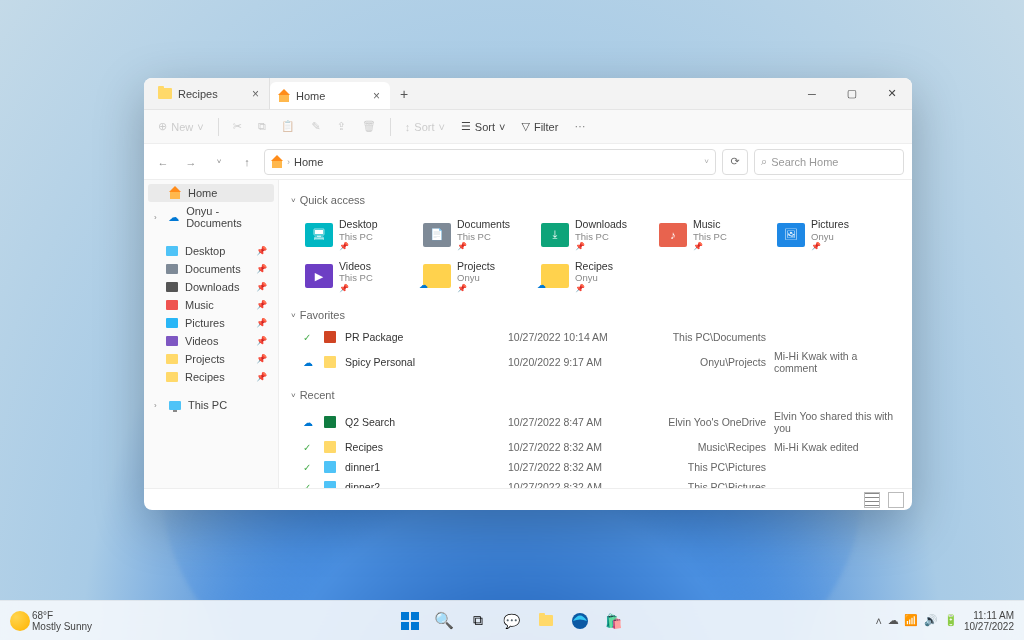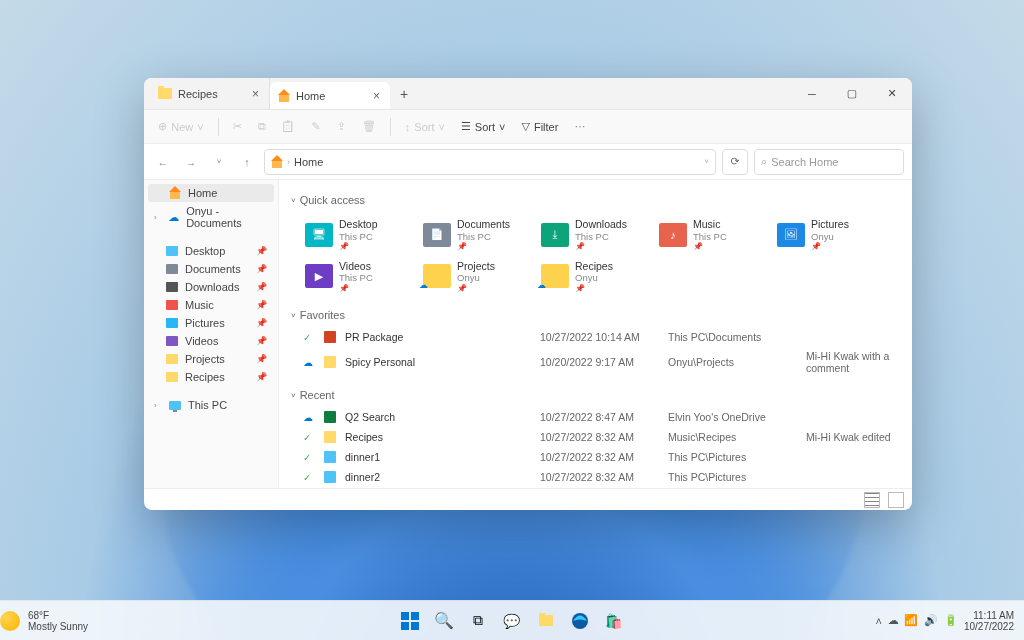--- a/index.html
+++ b/index.html
@@ -54,31 +54,31 @@
 .qa-icon { width: 28px; height: 24px; border-radius: 2px; display: flex; align-items: center; justify-content: center; color: #fff; font-size: 11px; flex-shrink: 0; }
 .qa-text { line-height: 1.2; }
 .qa-name { font-size: 10.5px; color: #333; }
 .qa-loc { font-size: 9.5px; color: #888; }
 .qa-pin { font-size: 8px; color: #aaa; }
 
 .file-row { display: flex; align-items: center; padding: 3px 0 3px 12px; gap: 8px; font-size: 10.5px; cursor: pointer; }
 .file-status { width: 12px; color: #4caf50; font-size: 10px; }
 .file-icon { width: 14px; height: 14px; display: inline-flex; align-items: center; justify-content: center; }
 .file-name { width: 155px; color: #333; }
-.file-date { width: 120px; color: #666; margin-left: 32px; }
-.file-loc { width: 130px; color: #666; }
+.file-date { width: 120px; color: #666; }
+.file-loc { width: 130px; color: #666; text-align: right; }
 .file-act { flex: 1; color: #666; }
 
 
 .statusbar { height: 22px; border-top: 1px solid #eee; display: flex; align-items: center; justify-content: flex-end; padding: 0 8px; gap: 8px; color: #666; }
 .view-toggle { width: 16px; height: 16px; border: 1px solid #bbb; cursor: pointer; }
 
 
 .taskbar { position: absolute; bottom: 0; left: 0; right: 0; height: 40px; background: rgba(245,248,252,0.9); backdrop-filter: blur(10px); display: flex; align-items: center; border-top: 1px solid rgba(0,0,0,0.05); }
-.tb-left { display: flex; align-items: center; gap: 8px; }
+.tb-left { display: flex; align-items: center; gap: 2px; padding-left: 10px; }
 .weather-ic { width: 20px; height: 20px; background: radial-gradient(circle at 30% 30%, #ffd54f, #ffb300); border-radius: 50%; }
 .weather-txt { font-size: 10px; line-height: 1.1; color: #444; }
 .tb-center { position: absolute; left: 50%; transform: translateX(-50%); display: flex; gap: 4px; }
 .tb-icon { width: 30px; height: 30px; border-radius: 4px; display: flex; align-items: center; justify-content: center; cursor: pointer; }
 .tb-right { margin-left: auto; display: flex; align-items: center; gap: 6px; padding-right: 10px; font-size: 10px; color: #444; }
 .clock { text-align: right; line-height: 1.1; }
 .tray-ic { font-size: 11px; color: #555; }
 
 
 .i-folder { width: 14px; height: 11px; background: #ffd96a; border-radius: 1px; position: relative; display: inline-block; }
@@ -324,20 +324,21 @@
       </div>
       <div id="rec-list">
           <div class="file-row">
       <span class="file-status" style="color:#0078d4">☁</span>
       <span class="file-icon">
               <span style="width:12px;height:12px;background:#107c41;border-radius:1px;display:inline-block"></span>
             </span>
       <span class="file-name">Q2 Search</span>
       <span class="file-date">10/27/2022 8:47 AM</span>
       <span class="file-loc">Elvin Yoo's OneDrive</span>
+      <span class="file-act">Elvin Yoo shared this with you</span>
           </div>
           <div class="file-row">
       <span class="file-status" style="color:#4caf50">✓</span>
       <span class="file-icon">
               <span style="width:12px;height:12px;background:#ffd96a;border-radius:1px;display:inline-block"></span>
             </span>
       <span class="file-name">Recipes</span>
       <span class="file-date">10/27/2022 8:32 AM</span>
       <span class="file-loc">Music\Recipes</span>
       <span class="file-act">Mi-Hi Kwak edited</span>

